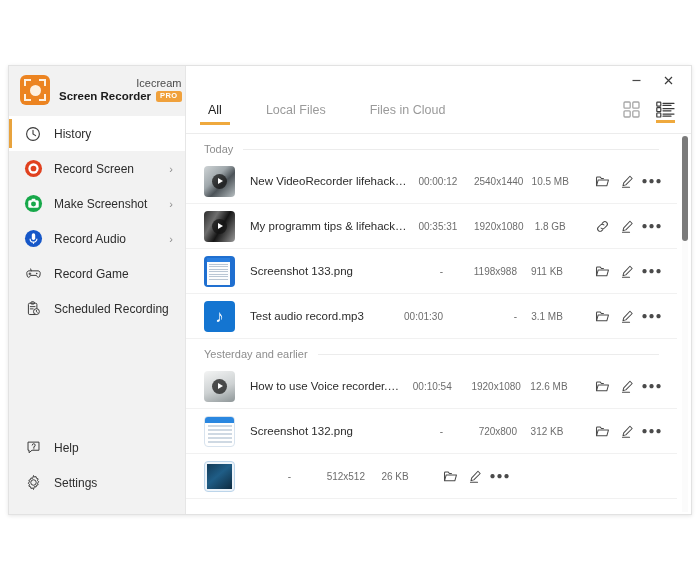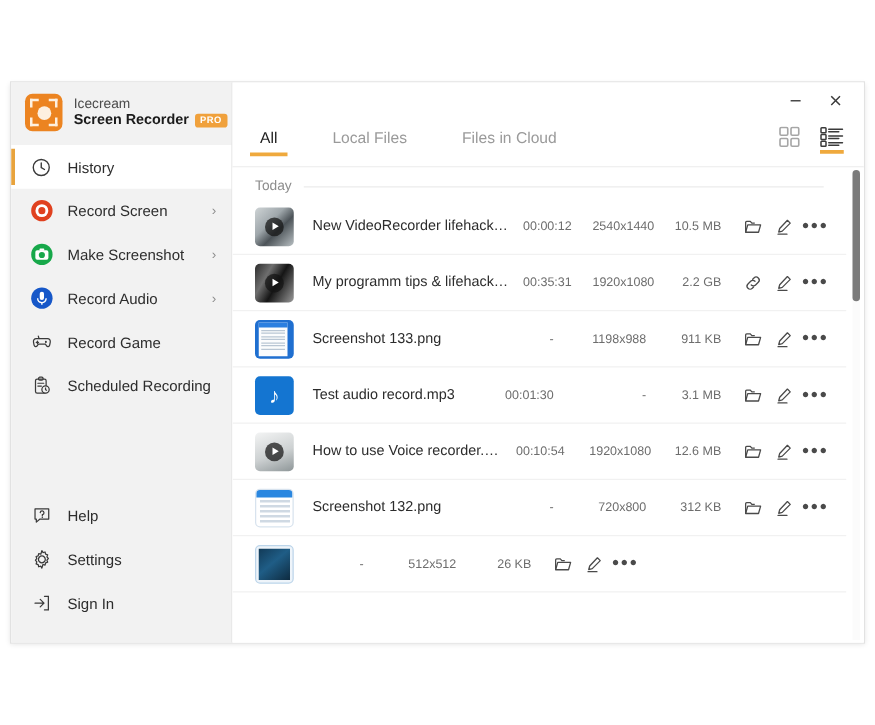--- a/index.html
+++ b/index.html
@@ -45,21 +45,21 @@
     border-radius: 50%; background: #fdf0e0;
   }
   .brand-logo i {
     position: absolute; width: 7px; height: 7px;
     border: 2px solid #fdf0e0;
   }
   .brand-logo i.tl { left: 4px;  top: 4px;  border-right: none; border-bottom: none; }
   .brand-logo i.tr { right: 4px; top: 4px;  border-left: none;  border-bottom: none; }
   .brand-logo i.bl { left: 4px;  bottom: 4px;border-right: none; border-top: none; }
   .brand-logo i.br { right: 4px; bottom: 4px;border-left: none;  border-top: none; }
-  .brand-text { margin-left: 9px; line-height: 1.15; }
+  .brand-text { margin-left: 9px; line-height: 1.15; text-align: right; }
   .brand-line1 { font-size: 11px; color: #4b4b4b; }
   .brand-line2 { font-size: 11.5px; color: #1b1b1b; font-weight: bold; display: flex; align-items: center; gap: 5px; }
   .pro-badge {
     background: #f0a13c; color: #ffffff;
     font-size: 7.5px; font-weight: bold; letter-spacing: .4px;
     padding: 1.5px 4px; border-radius: 2.5px;
   }
   .nav { margin-top: 2px; }
   .nav-item {
     height: 35px;
@@ -162,21 +162,21 @@
   }
   .thumb.shot2 { background: #ffffff; border: 1px solid #d8e3ee; }
   .thumb.shot2 .bar { height: 6px; background: #2a87e0; }
   .thumb.shot2 .row2 { height: 2.2px; background: #cfd9e3; margin: 2px 2.5px; }
   .thumb.shot3 { background: #eef4fa; border: 1px solid #bcd5ea; padding: 2px; }
   .thumb.shot3 .inner { width: 100%; height: 100%; background: linear-gradient(140deg,#123a57 0%,#1f5d86 45%,#0e2b40 100%); }
   .fname { margin-left: 15px; font-size: 11.5px; color: #2c2c2c; flex: 1 1 auto; white-space: nowrap; overflow: hidden; text-overflow: ellipsis; }
   .col { font-size: 10px; color: #6d6d6d; text-align: right; white-space: nowrap; }
   .col-dur { width: 56px; }
   .col-res { width: 74px; }
-  .col-size { width: 60px; }
+  .col-size { width: 60px; text-align: center; }
   .actions { display: flex; align-items: center; gap: 3px; margin-left: 14px; }
   .act { width: 22px; height: 22px; display: flex; align-items: center; justify-content: center; color: #4a4a4a; }
   .act svg { display: block; }
   .dots { letter-spacing: 1px; font-size: 10px; color: #4a4a4a; line-height: 1; }
   
   .sb-track {
     position: absolute; right: 3px; top: 2px; bottom: 2px; width: 6px;
     background: #fbfbfb;
   }
   .sb-thumb {
@@ -300,29 +300,20 @@
       </div>
       <div class="nav-item">
         <span class="nav-icon">
           <svg width="17" height="17" viewBox="0 0 18 18">
               <path d="M9 6.1A2.9 2.9 0 1 0 9 11.9 2.9 2.9 0 1 0 9 6.1z" fill="none" stroke="#3a3a3a" stroke-width="1.05"></path>
               <path d="M9 1.6l.9 1.6 1.8-.45.45 1.8 1.75.6-.62 1.73 1.2 1.4-1.2 1.4.62 1.73-1.75.6-.45 1.8-1.8-.45L9 16.4l-.9-1.6-1.8.45-.45-1.8-1.75-.6.62-1.73L3.52 9.7l1.2-1.4L4.1 6.57l1.75-.6.45-1.8 1.8.45z" fill="none" stroke="#3a3a3a" stroke-width="1.05" stroke-linejoin="round"></path>
             </svg>
         </span>
         <span class="nav-label">Settings</span>
       </div>
-      <div class="nav-item">
-        <span class="nav-icon">
-          <svg width="17" height="17" viewBox="0 0 18 18">
-              <path d="M11.2 3.2h3.3v11.6h-3.3" fill="none" stroke="#3a3a3a" stroke-width="1.05" stroke-linecap="round"></path>
-              <path d="M3.2 9h7.4M7.6 5.8 10.8 9l-3.2 3.2" fill="none" stroke="#3a3a3a" stroke-width="1.05" stroke-linecap="round" stroke-linejoin="round"></path>
-            </svg>
-        </span>
-        <span class="nav-label">Sign In</span>
-      </div>
     </div>
 
   </div>
 
   <div class="main">
 
     <div class="titlebar">
       <div class="win-btn">
         <svg width="13" height="13" viewBox="0 0 13 13">
             <path d="M2.5 6.5h8" stroke="#4a4a4a" stroke-width="1.2"></path>
@@ -395,21 +386,21 @@
           </div>
         </div>
 
         <div class="row">
           <div class="thumb v2">
               <span class="play"></span>
             </div>
           <div class="fname">My programm tips &amp; lifehacks.mp4</div>
           <div class="col col-dur">00:35:31</div>
           <div class="col col-res">1920x1080</div>
-          <div class="col col-size">2.2 GB</div>
+          <div class="col col-size">1.8 GB</div>
           <div class="actions">
             <div class="act">
               <svg width="15" height="15" viewBox="0 0 16 16">
                   <path d="M6.4 9.6a2.6 2.6 0 0 0 3.7 0l2.3-2.3a2.6 2.6 0 0 0-3.7-3.7L7.6 4.7" fill="none" stroke="#4a4a4a" stroke-width="1.1" stroke-linecap="round"></path>
                   <path d="M9.6 6.4a2.6 2.6 0 0 0-3.7 0L3.6 8.7a2.6 2.6 0 0 0 3.7 3.7l1.1-1.1" fill="none" stroke="#4a4a4a" stroke-width="1.1" stroke-linecap="round"></path>
                 </svg>
             </div>
             <div class="act">
               <svg width="15" height="15" viewBox="0 0 16 16">
                   <path d="M10.6 2.4 13 4.8 6.2 11.6 3.2 12.4l.8-3z" fill="none" stroke="#4a4a4a" stroke-width="1.1" stroke-linejoin="round"></path>
@@ -478,20 +469,24 @@
                   <path d="M10.6 2.4 13 4.8 6.2 11.6 3.2 12.4l.8-3z" fill="none" stroke="#4a4a4a" stroke-width="1.1" stroke-linejoin="round"></path>
                   <path d="M2.6 14.2h7.6" stroke="#4a4a4a" stroke-width="1.1" stroke-linecap="round"></path>
                 </svg>
             </div>
             <div class="act">
                 <span class="dots">●●●</span>
               </div>
           </div>
         </div>
 
+        <div class="section-head">
+          <span class="t">Yesterday and earlier</span>
+          <span class="rule"></span>
+        </div>
 
         <div class="row">
           <div class="thumb v3">
               <span class="play"></span>
             </div>
           <div class="fname">How to use Voice recorder.mp4</div>
           <div class="col col-dur">00:10:54</div>
           <div class="col col-res">1920x1080</div>
           <div class="col col-size">12.6 MB</div>
           <div class="actions">

